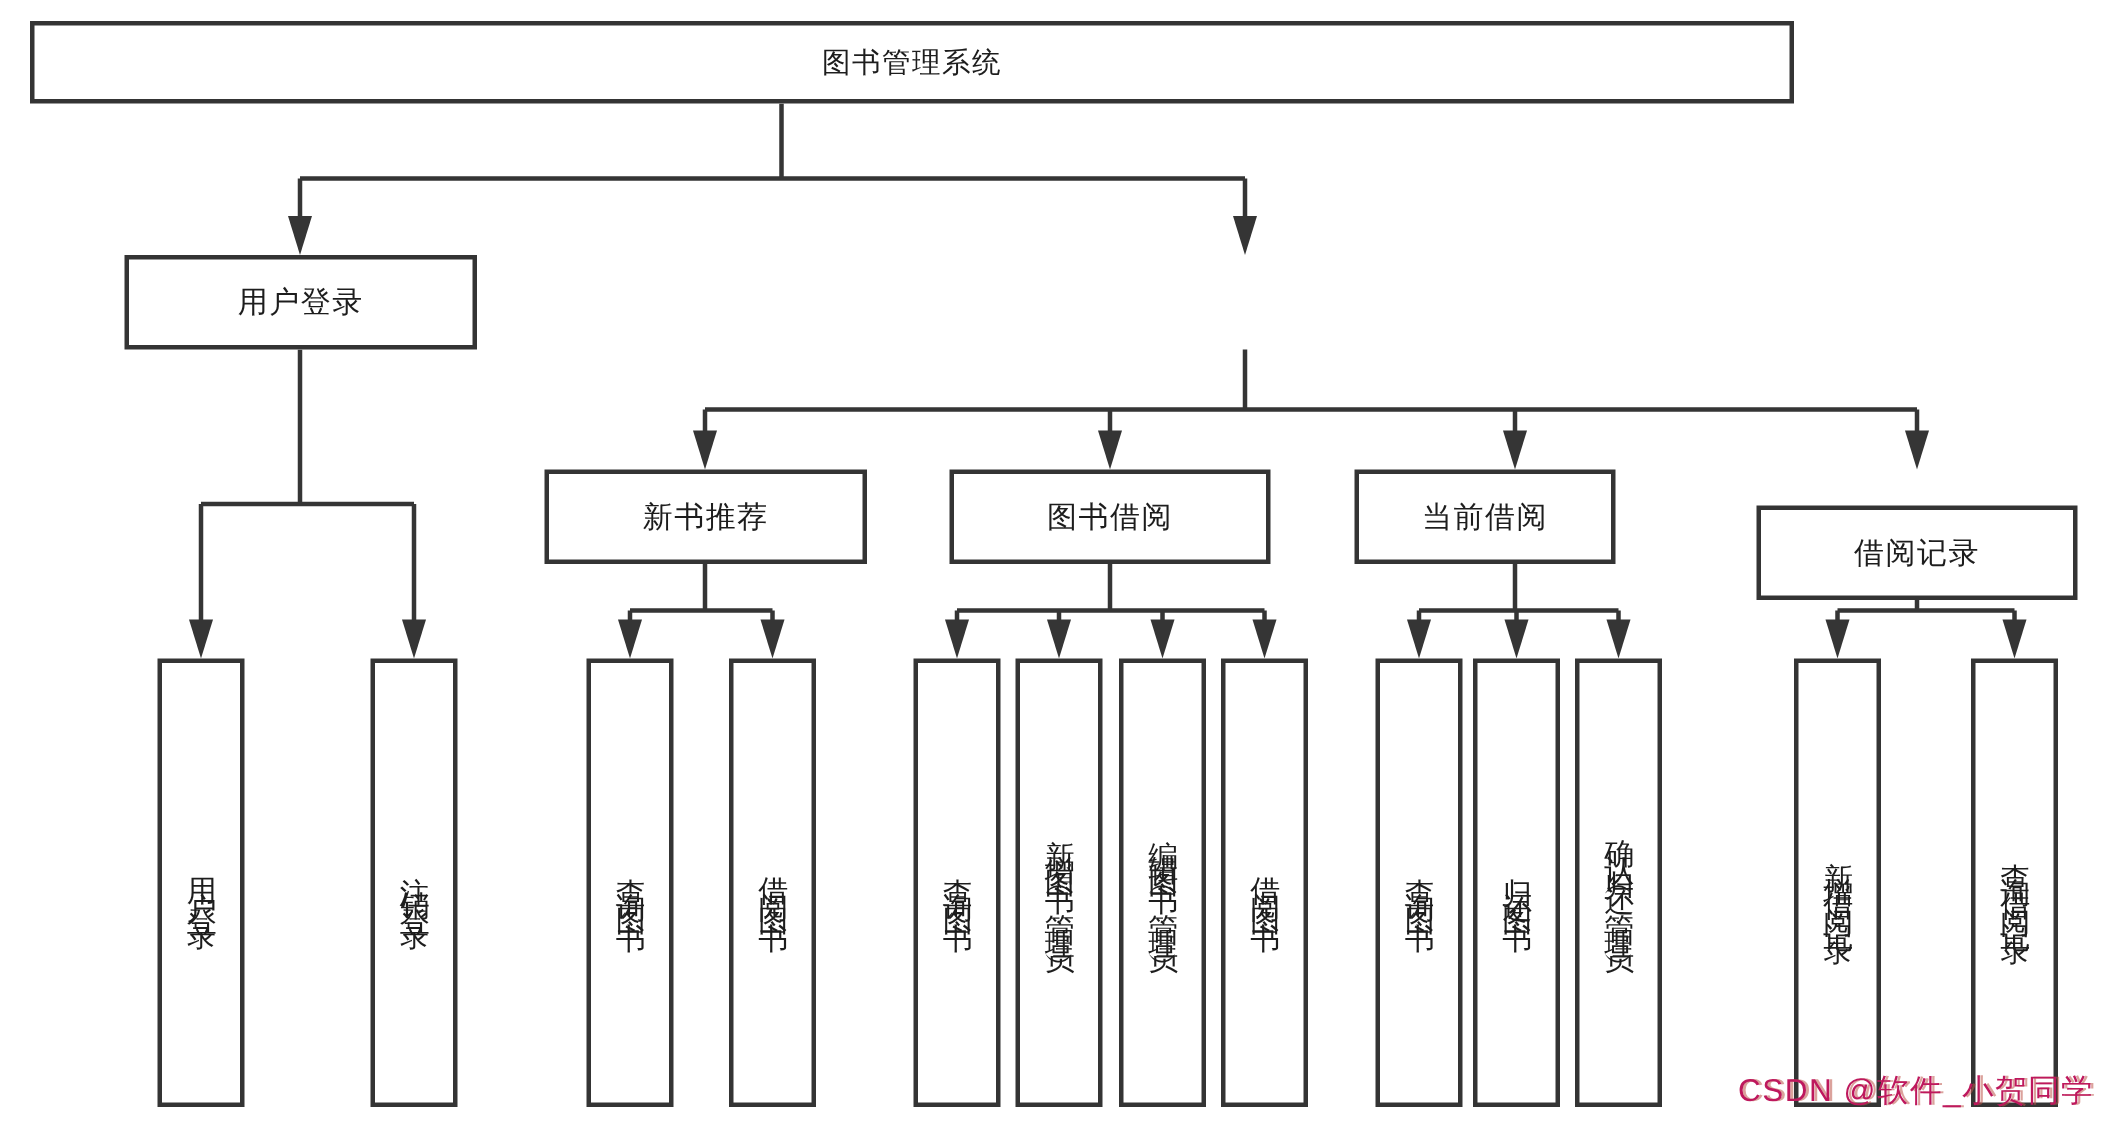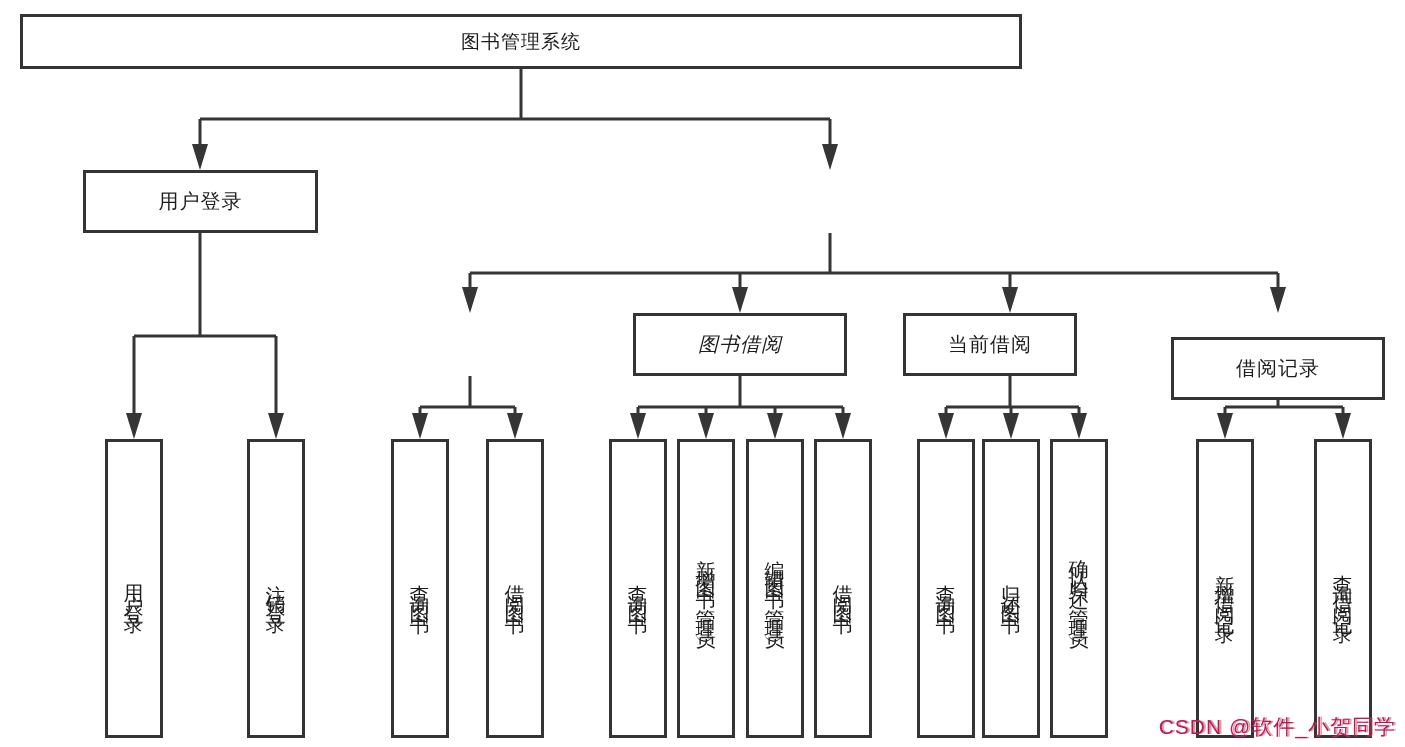--- a/index.html
+++ b/index.html
@@ -41,21 +41,21 @@
     justify-content: center;
     z-index: 2;
     color: #1d1d1d;
   }
   .node.h-node {
     font-size: 20px;
     letter-spacing: 1px;
   }
   .node.root {
     left: 20px; top: 14px;
-    width: 1002px; height: 55px;
+    width: 1176px; height: 55px;
     font-size: 19px;
   }
   .node.lvl {
     height: 63px;
   }
   .node.leaf {
     top: 439px;
     width: 58px;
     height: 299px;
   }
@@ -119,21 +119,22 @@
     <path class="head" d="M1003,413 L1019,413 L1011,439 Z"></path>
     <path class="head" d="M1071,413 L1087,413 L1079,439 Z"></path>
     <path class="head" d="M1217,413 L1233,413 L1225,439 Z"></path>
     <path class="head" d="M1335,413 L1351,413 L1343,439 Z"></path>
   </svg>
 
   <div class="node root h-node">图书管理系统</div>
 
   <div class="node lvl h-node" style="left:83px; top:170px; width:235px;">用户登录</div>
 
-  <div class="node lvl h-node" style="left:633px; top:313px; width:214px;font-style:italic;">图书借阅</div>
+  <div class="node lvl h-node" style="left:363px; top:313px; width:215px;">新书推荐</div>
+  <div class="node lvl h-node" style="left:633px; top:313px; width:214px;">图书借阅</div>
   <div class="node lvl h-node" style="left:903px; top:313px; width:174px;">当前借阅</div>
   <div class="node lvl h-node" style="left:1171px; top:313px; width:214px;margin-top:24px;">借阅记录</div>
 
   <div class="node leaf" style="left:105px;">
     <span class="vtext">用户登录</span>
   </div>
   <div class="node leaf" style="left:247px;">
     <span class="vtext">注销登录</span>
   </div>
 

